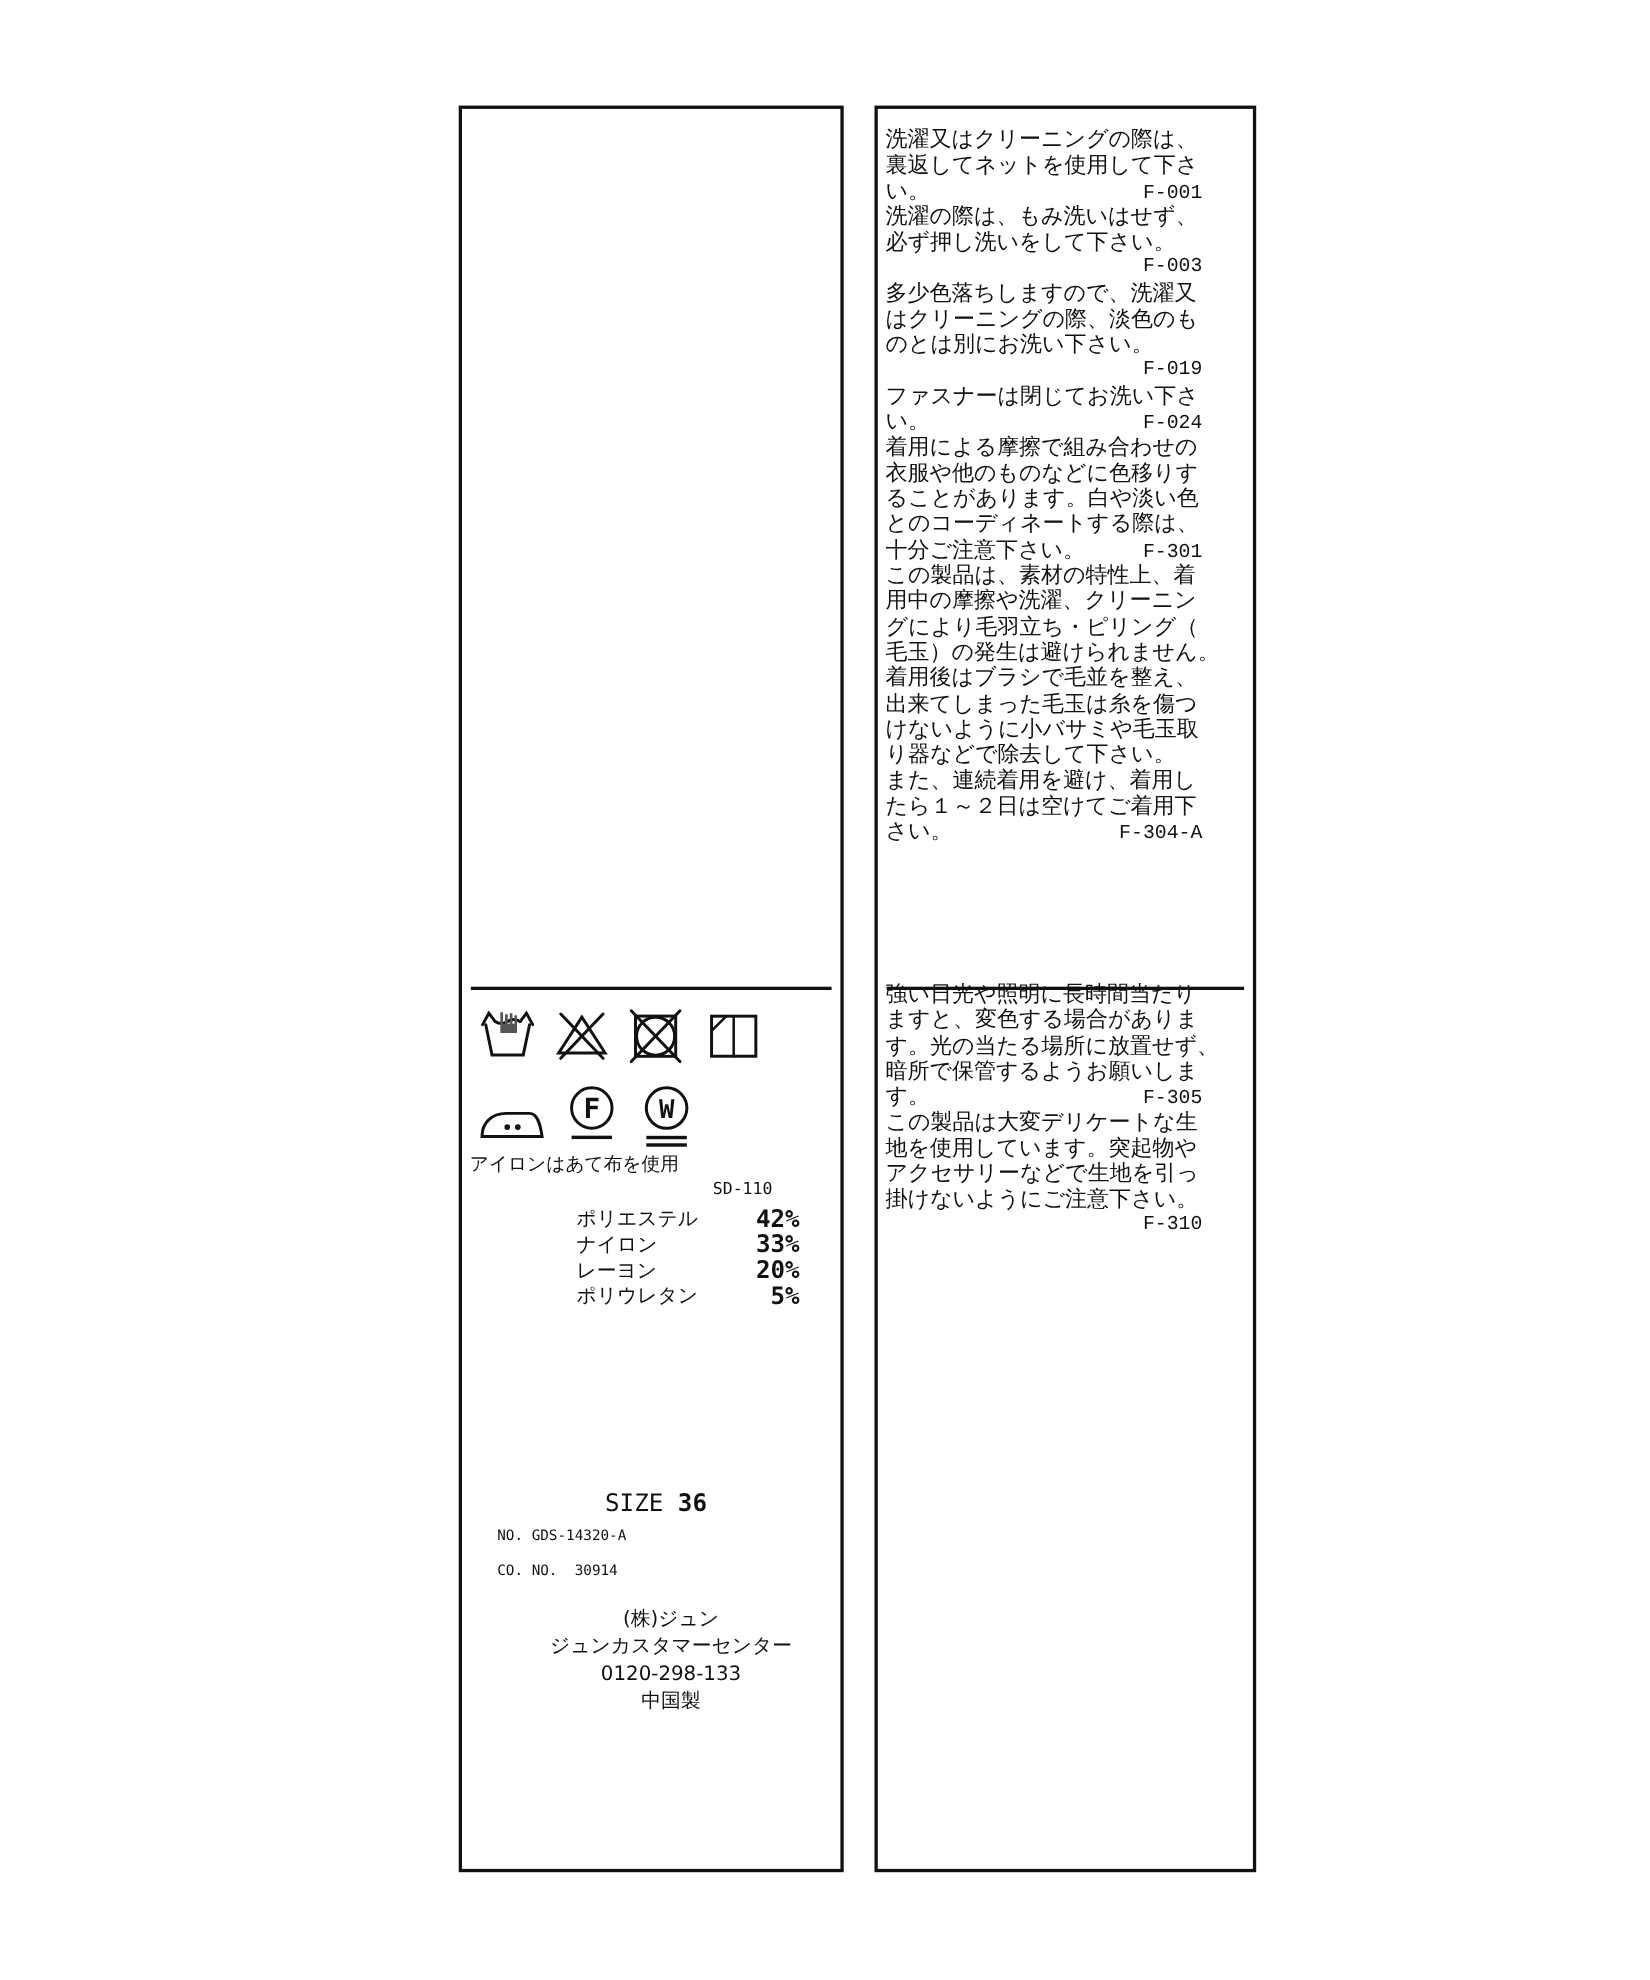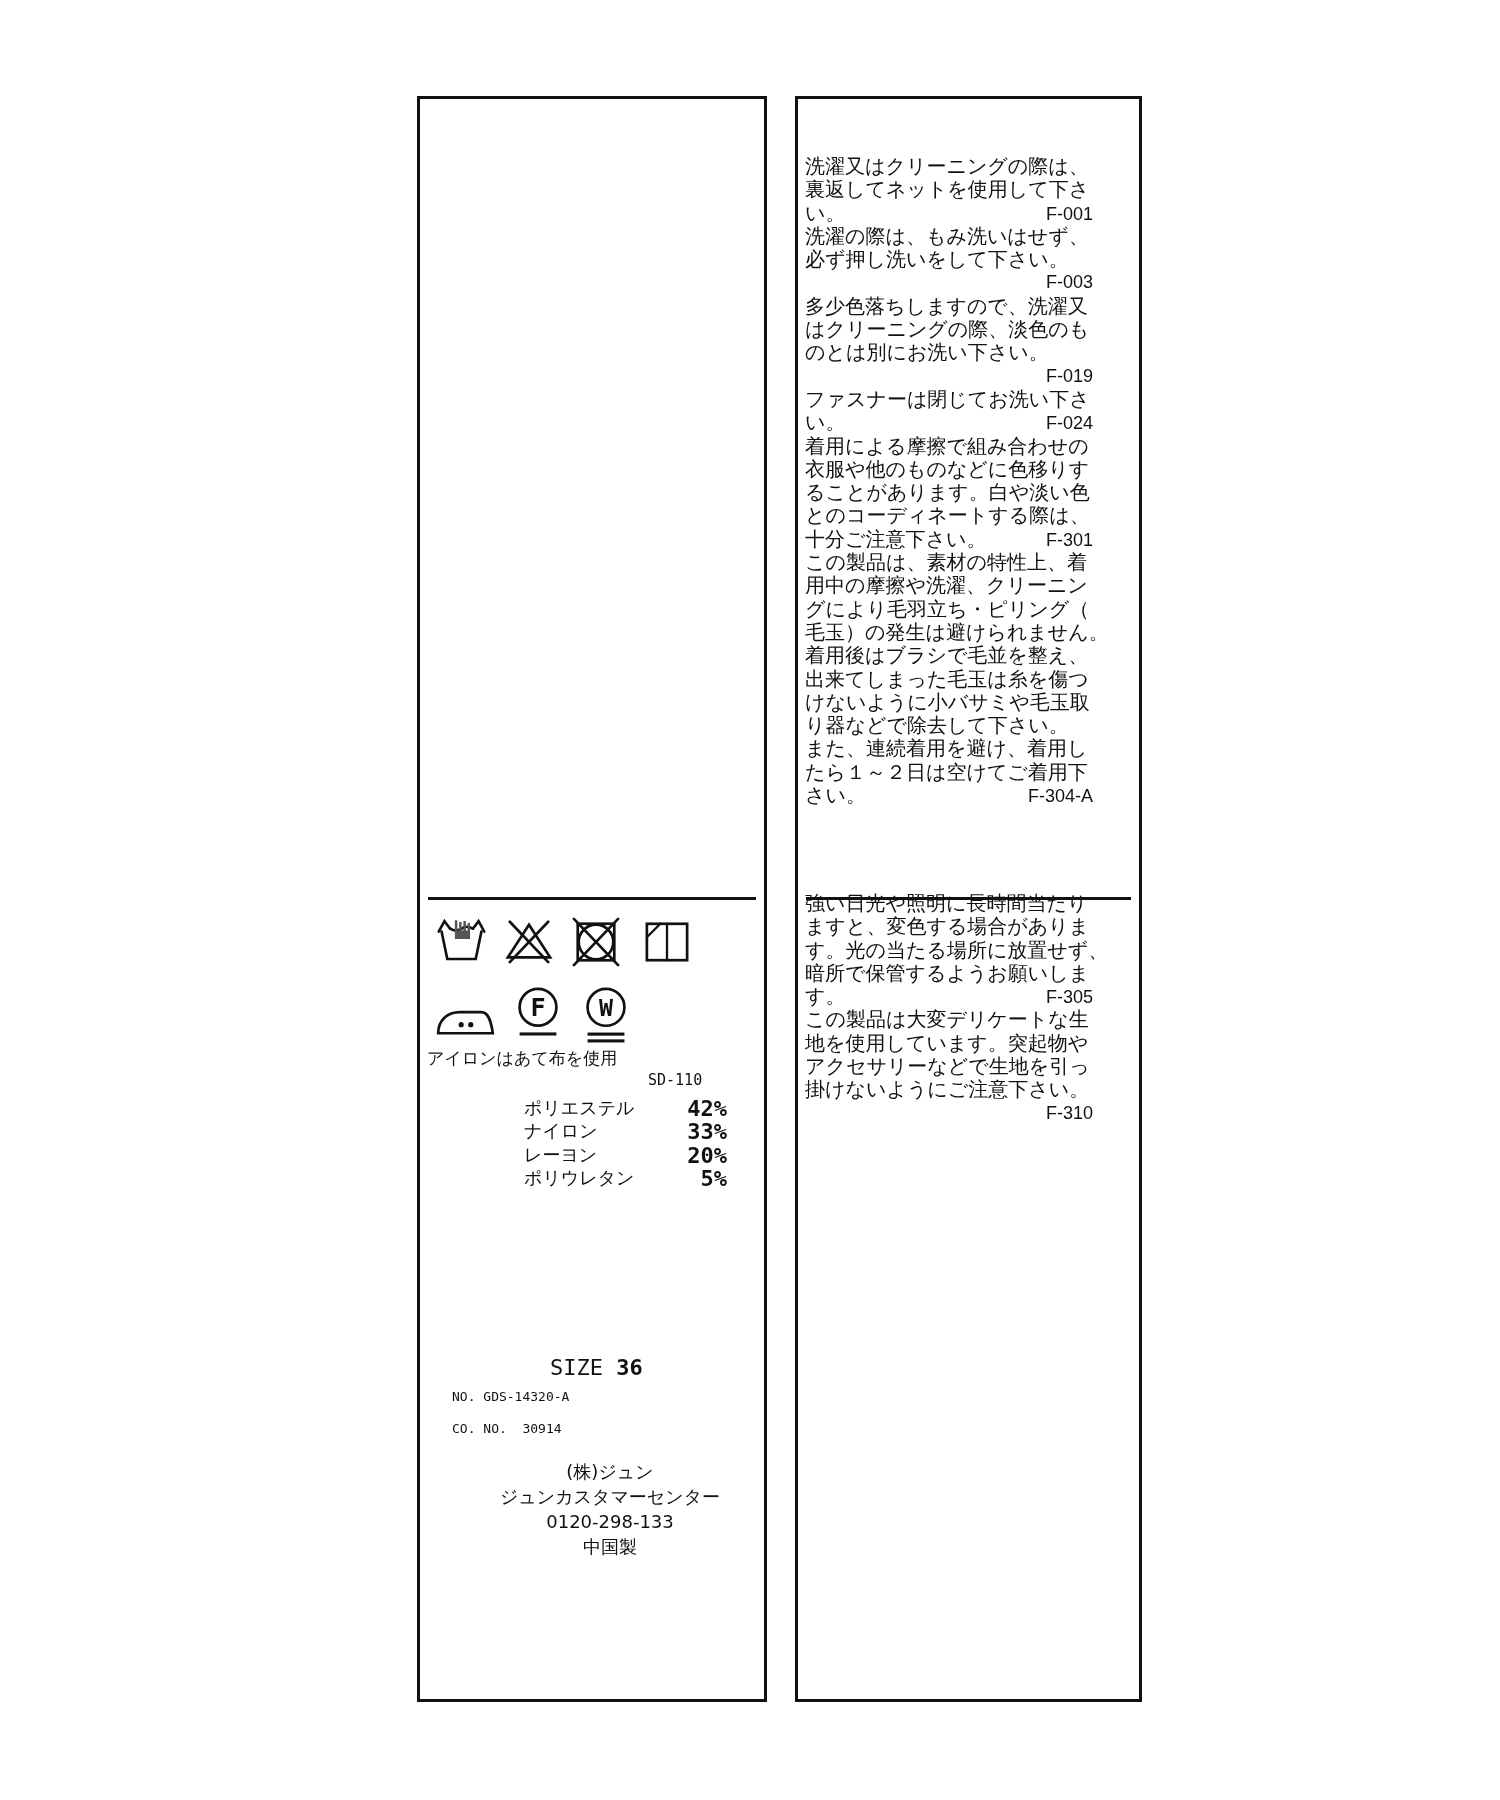--- a/index.html
+++ b/index.html
@@ -8,21 +8,21 @@
     font-family:"DejaVu Sans","DejaVu Sans Mono",sans-serif;color:#111111;
     -webkit-font-smoothing:antialiased;
   }
   .panel{position:absolute;top:96px;height:1606px;border:3px solid #111;background:#fff;box-sizing:border-box;}
   #panel-left{left:417px;width:350px;}
   #panel-right{left:795px;width:347px;}
   .divider{position:absolute;left:8px;right:8px;height:3px;background:#111;}
   .txtcol{position:absolute;left:7px;width:288px;font-size:20px;line-height:23.3px;}
   .tline{display:flex;justify-content:space-between;align-items:baseline;height:23.3px;white-space:pre;overflow:visible;}
   .tline .t{white-space:pre;}
-  .tline .c{font-family:Liberation Sans, sans-serif;font-size:18px;white-space:pre;}
+  .tline .c{font-family:Liberation Mono, monospace;font-size:18px;white-space:pre;}
   
   .symrow{position:absolute;display:flex;align-items:flex-start;}
   #symrow1{top:818px;left:14px;gap:13px;}
   #symrow2{top:886px;left:14px;gap:16px;}
   .icon svg{display:block;}
   #iron-note{position:absolute;top:948px;left:7px;font-size:17px;white-space:pre;}
   #fabric-code{position:absolute;top:972px;left:228px;font-family:"DejaVu Sans Mono",monospace;font-size:15px;}
   #composition{position:absolute;top:997px;left:104px;right:37px;}
   .comp-row{display:flex;justify-content:space-between;height:23.3px;font-size:18px;text-align:center;}
   .comp-row .p{font-family:"DejaVu Sans Mono",monospace;font-size:22px;font-weight:bold;}
@@ -136,21 +136,21 @@
 
       <div class="co-line">ジュンカスタマーセンター</div>
 
       <div class="co-line">0120-298-133</div>
 
       <div class="co-line">中国製</div>
     </div>
 </div>
 
 <div class="panel" id="panel-right">
-  <div class="txtcol" style="top:16px;margin-top:40px;">
+  <div class="txtcol" style="top:16px;">
 
       <div class="tline">
         <span class="t">洗濯又はクリーニングの際は、</span>
         <span class="c"></span>
       </div>
 
       <div class="tline">
         <span class="t">裏返してネットを使用して下さ</span>
         <span class="c"></span>
       </div>

